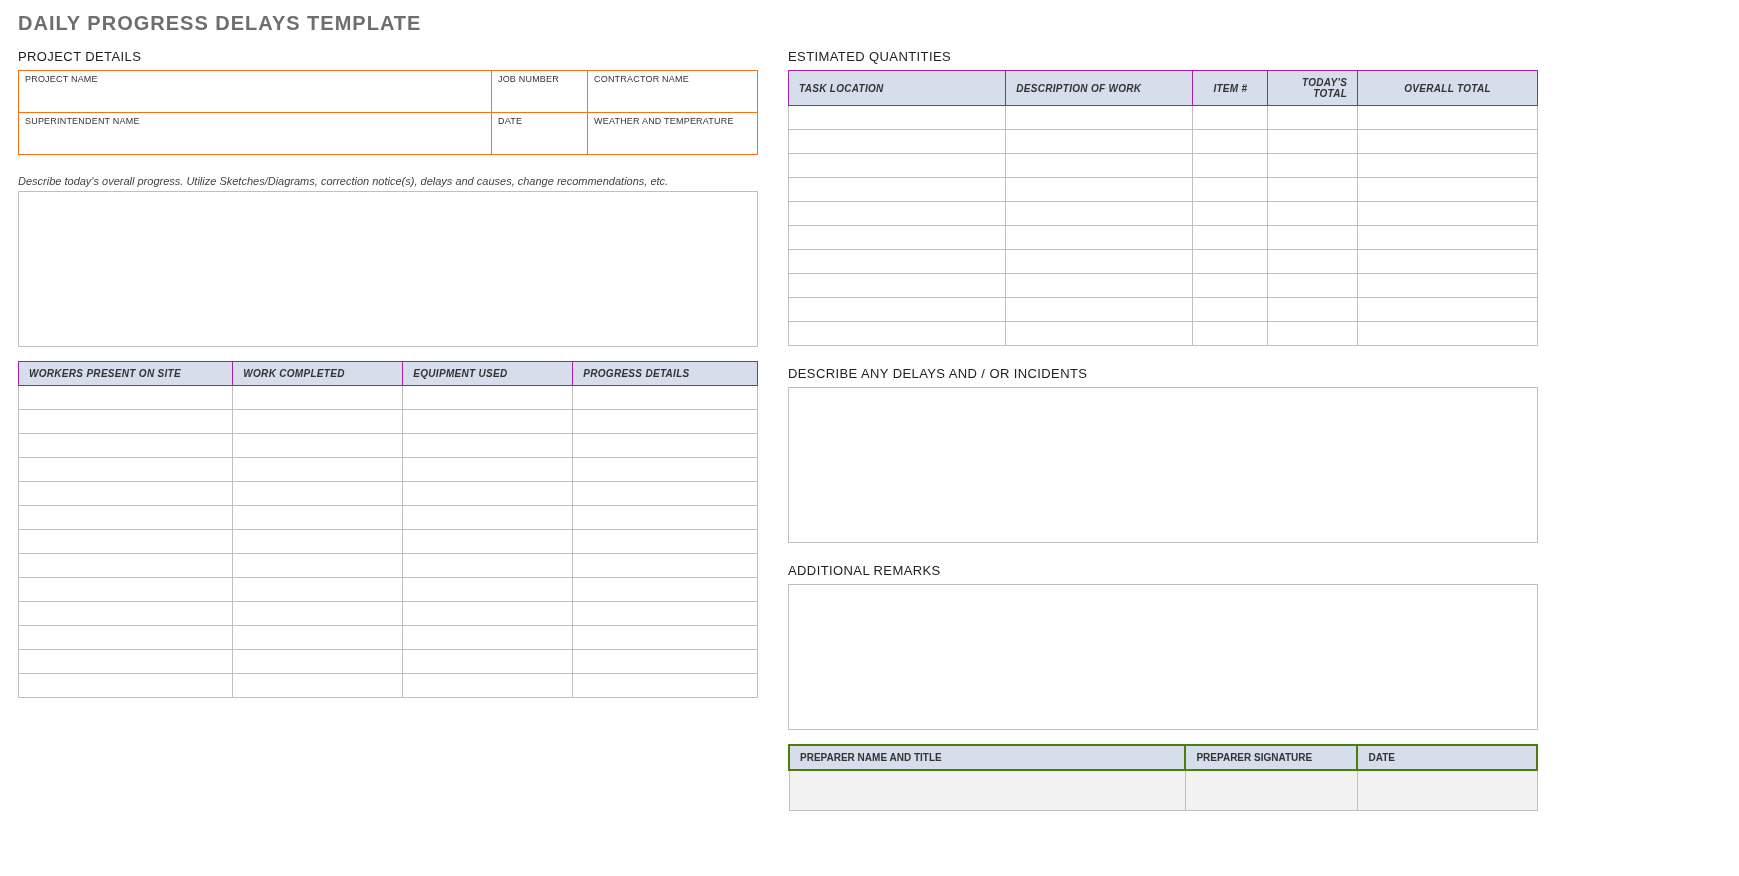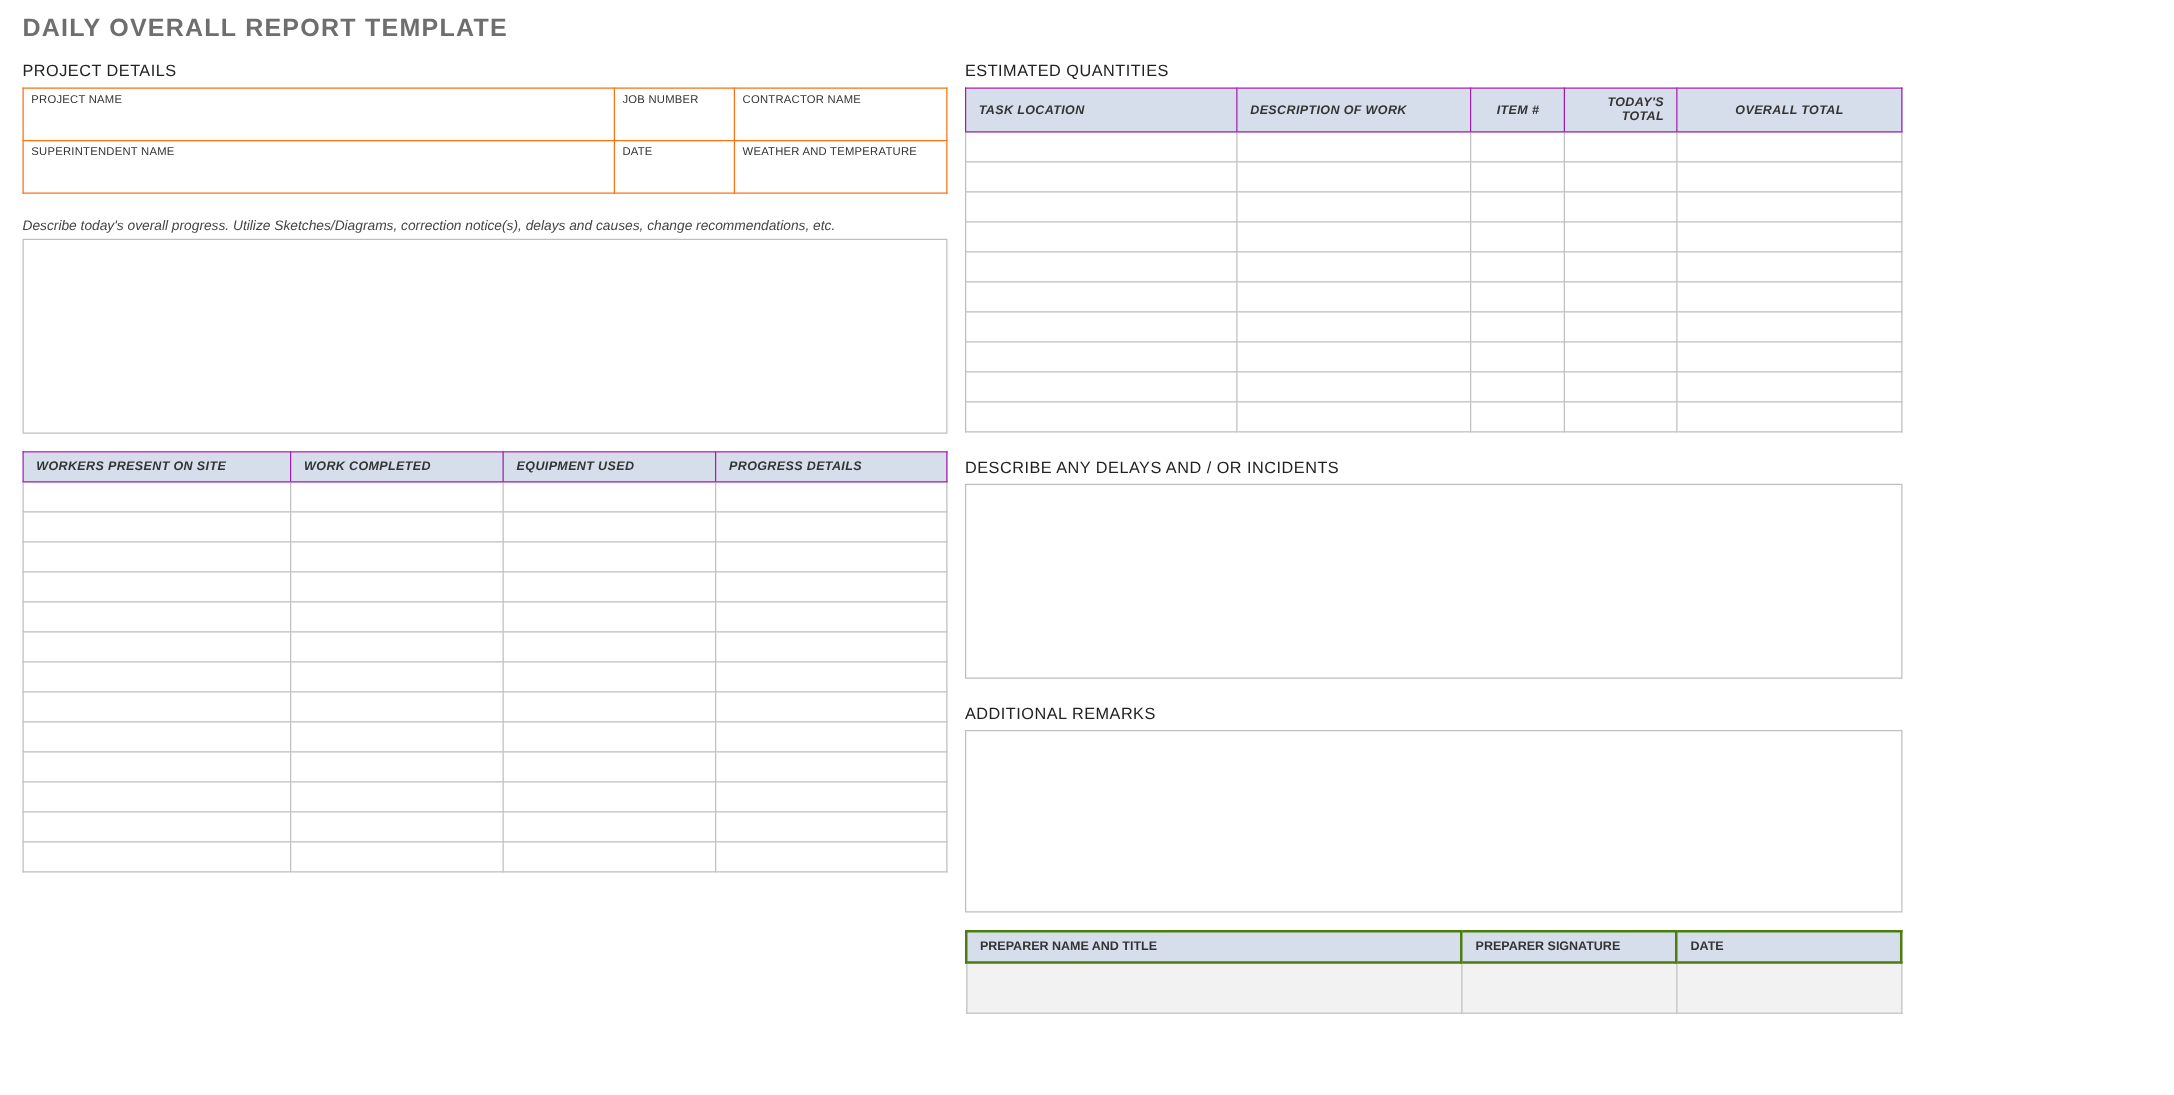--- a/index.html
+++ b/index.html
@@ -6,21 +6,21 @@
   body {
     margin: 0;
     padding: 12px 18px;
     font-family: "Century Gothic", "Segoe UI", Arial, sans-serif;
     color: #333;
     background: #fff;
     width: 1739px;
   }
   .columns {
     display: flex;
-    gap: 14px;
+    gap: 30px;
   }
   .col-left  { flex: 0 0 740px; }
   .col-right { flex: 0 0 750px; }
 
   h1.doc-title {
     font-size: 20px;
     letter-spacing: 1px;
     font-weight: 700;
     color: #6e6e6e;
     margin: 0 0 14px 0;
@@ -109,21 +109,21 @@
     border: 1px solid #bfbfbf;
     height: 40px;
   }
 
   .spacer-sm { height: 14px; }
   .spacer-md { height: 20px; }
 </style>
 </head>
 <body>
 
-<h1 class="doc-title">DAILY OVERALL REPORT TEMPLATE</h1>
+<h1 class="doc-title">DAILY PROGRESS DELAYS TEMPLATE</h1>
 
 <div class="columns">
 
   <div class="col-left">
 
     <h2 class="section">PROJECT DETAILS</h2>
 
     <table class="details">
       <colgroup>
         <col style="width:64%">

